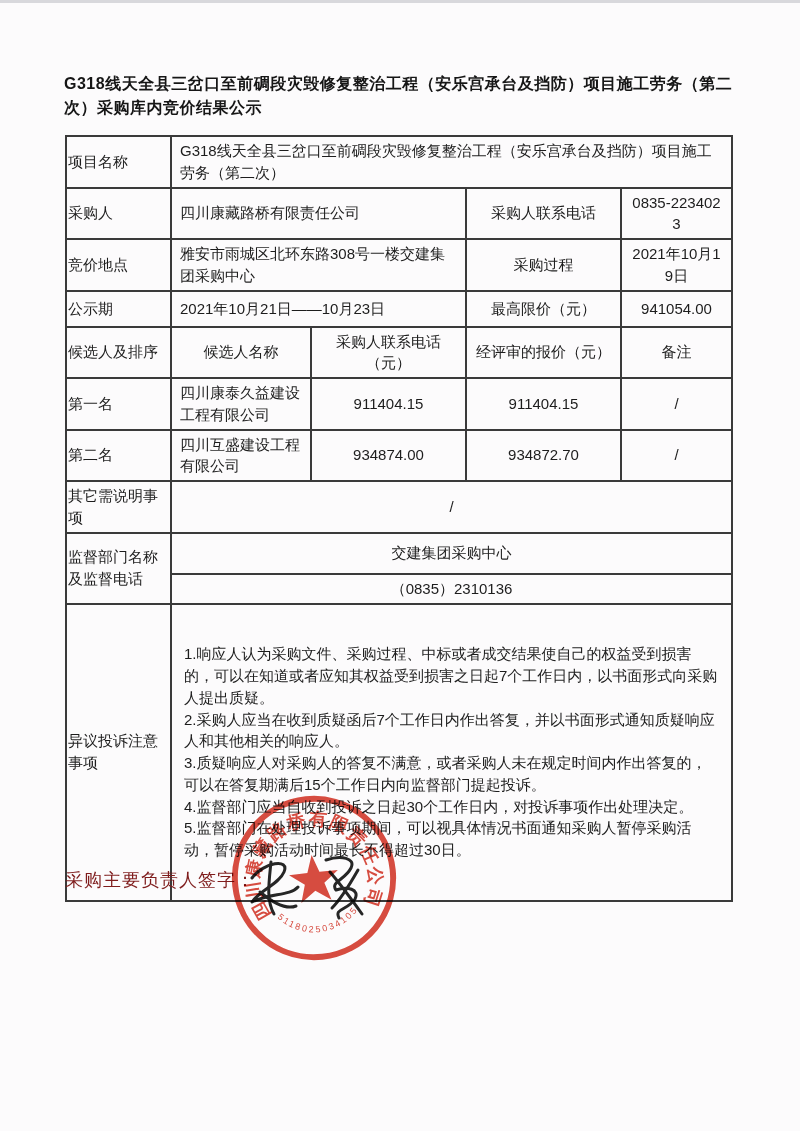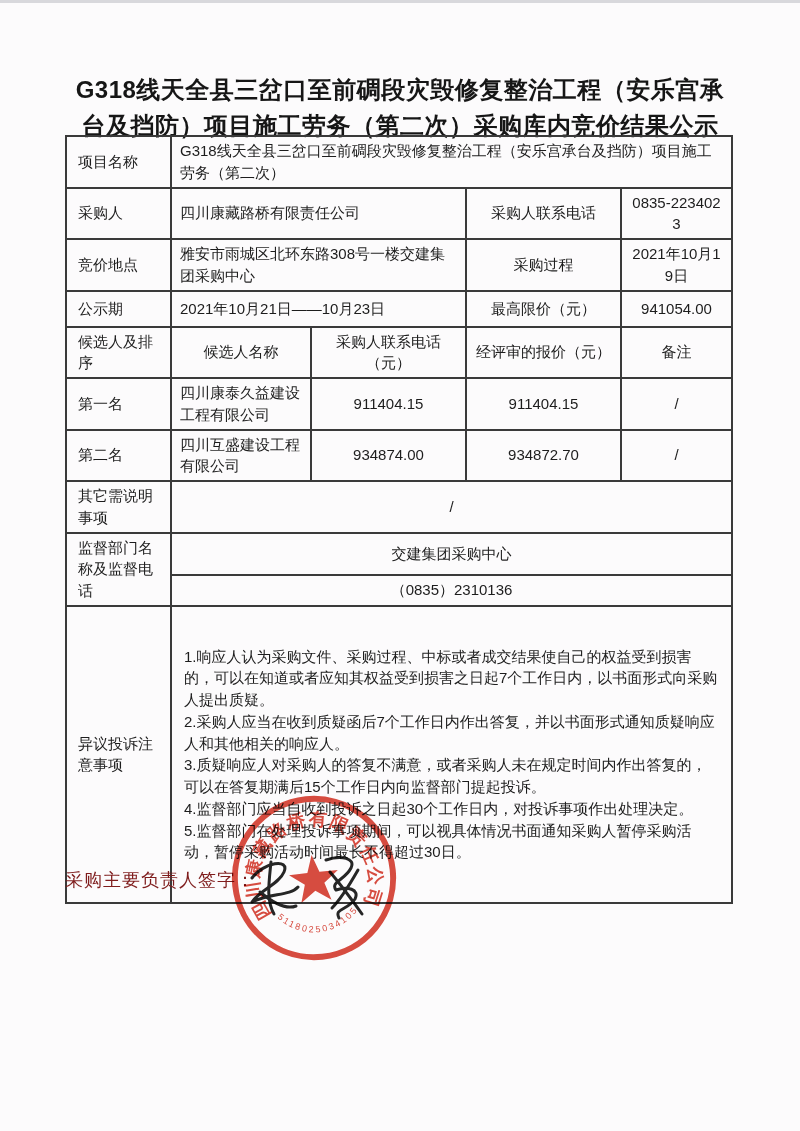--- a/index.html
+++ b/index.html
@@ -7,36 +7,36 @@
     position:relative;
     width:800px;height:1131px;
     margin:0 auto;
     background:#fcfbfc;
     font-family:"Liberation Sans", sans-serif;
     color:#1d1d1d;
     overflow:hidden;
   }
   .doc-title{
     position:absolute;left:64px;top:72px;width:672px;
-    font-size:24px;font-weight:bold;line-height:1.5;
-    text-align:center;color:#161616;
+    font-size:16px;font-weight:bold;line-height:1.5;
+    text-align:left;color:#161616;
     letter-spacing:0.5px;
   }
   table.doc-table{
     position:absolute;left:65px;top:135px;width:666px;
     border-collapse:collapse;table-layout:fixed;
   }
   .doc-table td{
     border:2px solid #3a3a3a;
     font-size:15px;line-height:1.45;
     padding:3px 8px;vertical-align:middle;
     color:#1d1d1d;
     word-break:break-all;
   }
-  td.lbl{padding-left:11px;padding-right:7px;text-align:left;}
+  td.lbl{padding-left:1px;padding-right:7px;text-align:left;}
   td.lbl.ctr{text-align:left;}
   td.left{text-align:left;margin-top:42px;}
   td.ctr{text-align:center;}
   td.notes{padding:10px 12px 10px 12px;vertical-align:middle;}
   .note-line{margin:0;}
   .sig-row{
     position:absolute;left:65px;top:868px;
     font-size:18px;color:#7f1d1d;letter-spacing:1px;
   }
   .stamp{

